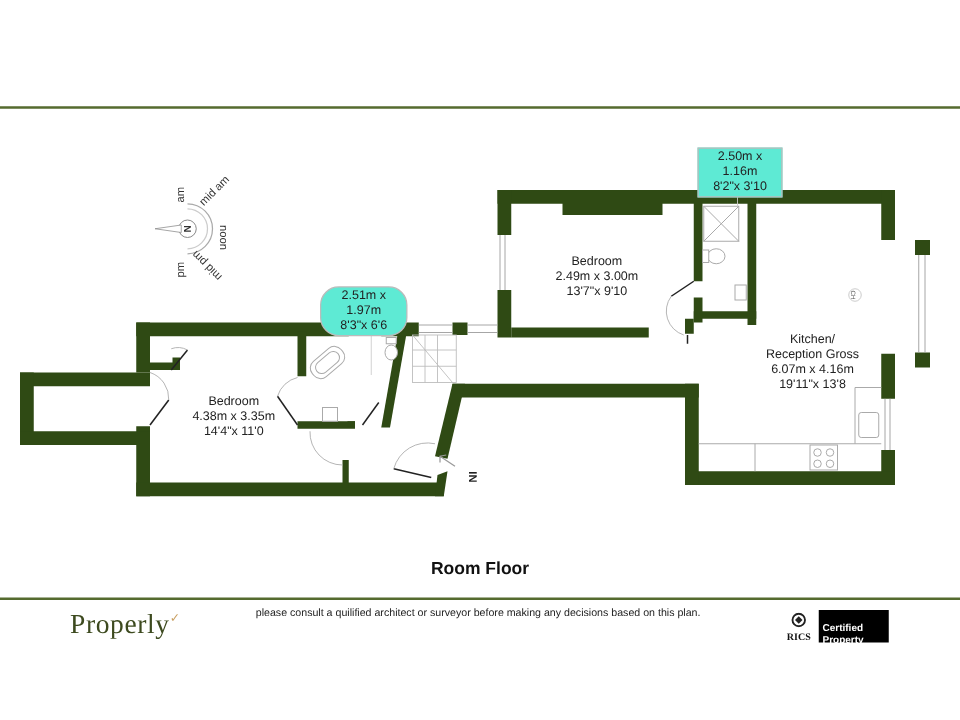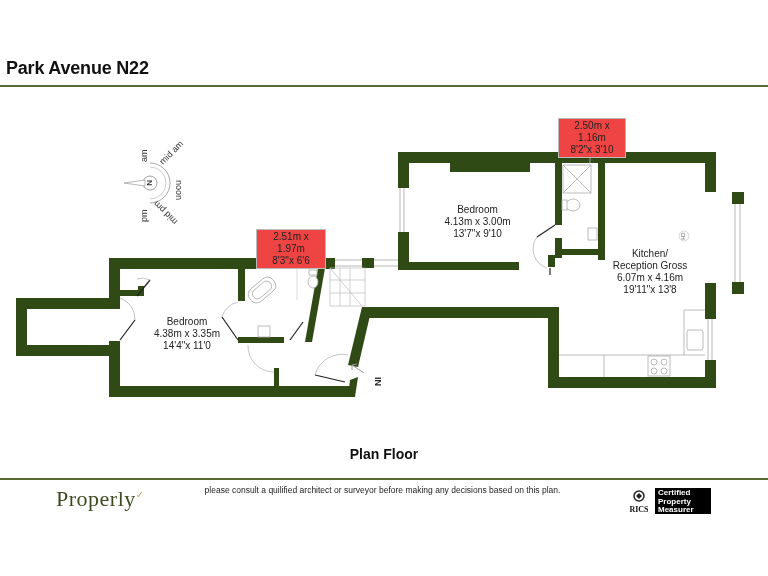--- a/index.html
+++ b/index.html
@@ -4,35 +4,34 @@
 <style>
   html, body { margin: 0; padding: 0; }
   body { width: 768px; height: 576px; background: #ffffff; position: relative; overflow: hidden; font-family: "Liberation Sans", sans-serif; color: #111; }
   .header { position: absolute; left: 0; top: 0; width: 768px; height: 88px; }
   .title { position: absolute; left: 6px; top: 58px; font-size: 18px; font-weight: bold; letter-spacing: -0.2px; }
   .area { position: absolute; right: 10px; top: 62px; font-size: 14px; }
   .area b { font-weight: bold; }
   .rule-top { position: absolute; left: 0; top: 85px; width: 768px; height: 2px; background: #556b2f; }
   .plan { position: absolute; left: 0; top: 0; width: 768px; height: 576px; }
   .label { position: absolute; text-align: center; font-size: 10px; line-height: 12px; color: #222; }
-  .dimbox { position: absolute; background: #ef4444; border: 1px solid #bbb; text-align: center; font-size: 10px; line-height: 12px; padding: 1px 3px; color: #222; }
+  .dimbox { position: absolute; background: #5eead4; border: 1px solid #bbb; text-align: center; font-size: 10px; line-height: 12px; padding: 1px 3px; color: #222; }
   .floor-label { position: absolute; left: 0; width: 768px; top: 446px; text-align: center; font-size: 14px; font-weight: bold; }
   .rule-bottom { position: absolute; left: 0; top: 478px; width: 768px; height: 2px; background: #556b2f; }
   .brand { position: absolute; left: 56px; top: 486px; font-family: "Liberation Serif", serif; font-size: 22px; color: #3d4a1f; letter-spacing: 0.5px; }
   .brand sup { font-size: 10px; color: #c9a063; }
   .disclaimer { position: absolute; left: 185px; top: 485px; width: 395px; text-align: center; font-size: 8.5px; line-height: 10.5px; color: #222; }
   .rics { position: absolute; left: 628px; top: 490px; font-size: 8px; font-weight: bold; font-family: "Liberation Serif", serif; text-align: center; width: 22px; }
   .rics-glyph { width: 14px; height: 12px; margin: 0 auto 1px; }
-  .cert { position: absolute; left: 655px; top: 488px; width: 56px; height: 26px; background: #000; color: #fff; font-size: 8px; line-height: 8.5px; padding: 1px 3px; box-sizing: border-box; font-weight: bold; }
+  .cert { position: absolute; left: 655px; top: 488px; width: 56px; height: 26px; background: #000; color: #fff; font-size: 8px; line-height: 8.5px; padding: 11px 3px; box-sizing: border-box; font-weight: bold; }
 </style>
 </head>
 <body>
 
 <div class="header">
-  <div class="title">Park Avenue N22</div>
   <div class="rule-top"></div>
 </div>
 
 <svg class="plan" viewBox="0 0 768 576" width="768" height="576" xmlns="http://www.w3.org/2000/svg">
 
   <g font-family="Liberation Sans, sans-serif" font-size="9" fill="#333">
     <path d="M150,163 A20,20 0 0 1 150,203" fill="none" stroke="#aaa" stroke-width="1"></path>
     <path d="M150,167 A16,16 0 0 1 150,199" fill="none" stroke="#ccc" stroke-width="1"></path>
     <circle cx="150" cy="183" r="7" fill="#fff" stroke="#888" stroke-width="0.8"></circle>
     <polygon points="124,183 145,180 145,186" fill="#fff" stroke="#888" stroke-width="0.6"></polygon>
@@ -159,45 +158,45 @@
     <polyline points="352,370 352,365 357,364" stroke="#999" stroke-width="1" fill="none"></polyline>
     <text x="375" y="377" font-size="9" font-weight="bold" fill="#222" transform="rotate(90 375 377)" font-family="Liberation Sans, sans-serif">IN</text>
   </g>
 
   <line x1="590" y1="143" x2="590" y2="165" stroke="#ccc" stroke-width="0.7"></line>
   <line x1="297" y1="245" x2="297" y2="300" stroke="#ccc" stroke-width="0.7"></line>
 </svg>
 
 <div class="label" style="left:430px; top:204px; width:95px;">
   <div>Bedroom</div>
-  <div>4.13m x 3.00m</div>
+  <div>2.49m x 3.00m</div>
   <div>13'7"x 9'10</div>
 </div>
-<div class="label" style="left:600px; top:248px; width:100px;">
+<div class="label" style="left:600px; top:266px; width:100px;">
   <div>Kitchen/</div>
   <div>Reception Gross</div>
   <div>6.07m x 4.16m</div>
   <div>19'11"x 13'8</div>
 </div>
 <div class="label" style="left:142px; top:316px; width:90px;">
   <div>Bedroom</div>
   <div>4.38m x 3.35m</div>
   <div>14'4"x 11'0</div>
 </div>
 
 <div class="dimbox" style="left:558px; top:118px; width:60px;">
   <div>2.50m x 1.16m</div>
   <div>8'2"x 3'10</div>
 </div>
-<div class="dimbox" style="left:256px; top:229px; width:62px;">
+<div class="dimbox" style="left:256px; top:229px; width:62px;border-radius:15px;">
   <div>2.51m x 1.97m</div>
   <div>8'3"x 6'6</div>
 </div>
 
-<div class="floor-label">Plan Floor</div>
+<div class="floor-label">Room Floor</div>
 <div class="rule-bottom"></div>
 
 <div class="brand"><span>Properly</span><sup>✓</sup></div>
 
 <div class="disclaimer">
   <div>please consult a quilified architect or surveyor before making any decisions based on this plan.</div>
 </div>
 
 <div class="rics">
   <svg class="rics-glyph" viewBox="0 0 14 12">

